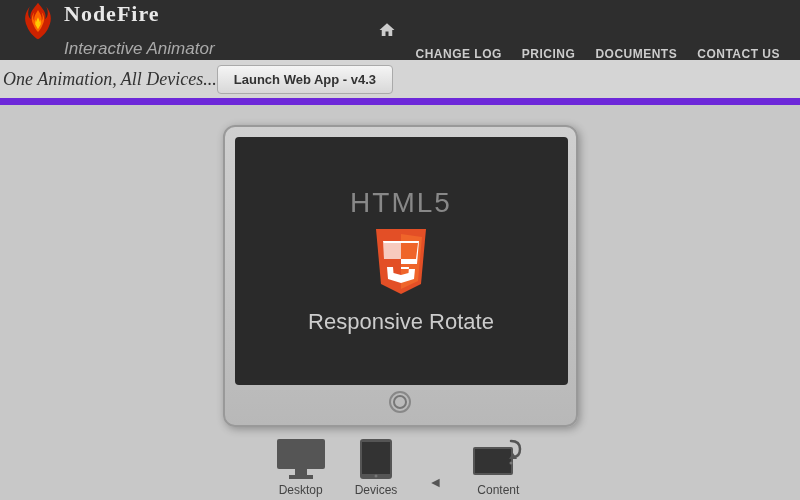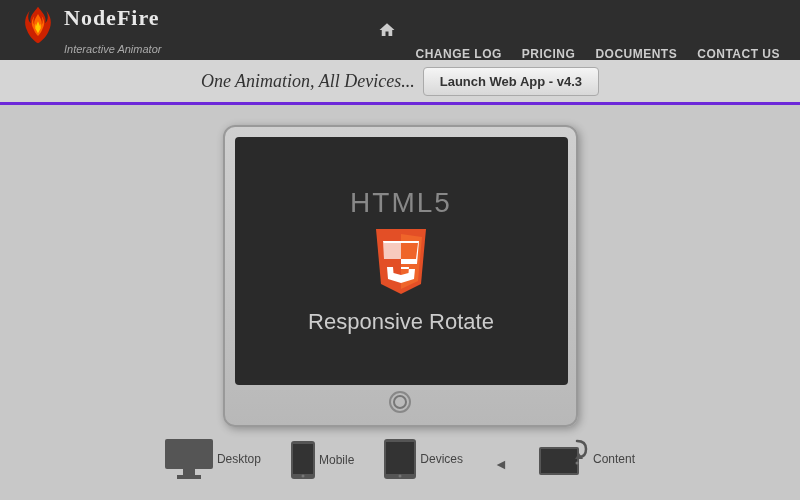--- a/index.html
+++ b/index.html
@@ -27,21 +27,21 @@
       font-size: 22px;
       font-weight: bold;
       font-family: Georgia, serif;
       letter-spacing: 1px;
     }
     #logo-text span {
       color: #e8e8e8;
     }
     #logo-tagline {
       color: #aaa;
-      font-size: 11px;
+      font-size: 17px;
       font-style: italic;
       margin-top: 12px;
       font-family: Arial, sans-serif;
     }
     #logo-block { display: flex; flex-direction: column; }
     #nav {
       display: flex;
       align-items: center;
       gap: 20px;
     }
@@ -58,40 +58,39 @@
       display: flex;
       align-items: center;
     }
 
     
     #subheader {
       background: #d5d5d5;
       height: 45px;
       display: flex;
       align-items: center;
-      justify-content: center;
-      padding: 0 20px;
-      border-bottom: 3px solid #6d28d9;
+      justify-content: flex-start;
+      padding: 0 3px;
+      border-bottom: 7px solid #6d28d9;
     }
     #subheader-title {
       font-size: 18px;
       color: #333;
       font-style: italic;
       font-family: Georgia, serif;
     }
     #launch-btn {
       background: linear-gradient(to bottom, #f5f5f5, #d8d8d8);
       border: 1px solid #aaa;
       border-radius: 4px;
       padding: 6px 16px;
       font-size: 13px;
       color: #333;
       cursor: pointer;
       font-weight: bold;
-      margin-left: 8px;
     }
 
     
     #main {
       background: #c8c8c8;
       display: flex;
       flex-direction: column;
       align-items: center;
       padding-top: 20px;
       height: 395px;
@@ -161,21 +160,21 @@
 
     
     #device-selector {
       display: flex;
       align-items: flex-end;
       gap: 30px;
       margin-top: 12px;
     }
     .device-option {
       display: flex;
-      flex-direction: row;
+      flex-direction: column;
       align-items: center;
       gap: 4px;
       cursor: pointer;
     }
     .device-label {
       font-size: 12px;
       color: #444;
       font-family: Arial, sans-serif;
     }
     
@@ -252,28 +251,20 @@
 
     <div class="device-option">
       <svg width="48" height="40" viewBox="0 0 48 40">
         <rect x="0" y="0" width="48" height="30" rx="2" fill="#555"></rect>
         <rect x="18" y="30" width="12" height="6" fill="#555"></rect>
         <rect x="12" y="36" width="24" height="4" fill="#555"></rect>
       </svg>
       <div class="device-label">Desktop</div>
     </div>
 
-    <div class="device-option">
-      <svg width="24" height="38" viewBox="0 0 24 38">
-        <rect x="0" y="0" width="24" height="38" rx="3" fill="#555"></rect>
-        <rect x="2" y="3" width="20" height="30" fill="#333"></rect>
-        <circle cx="12" cy="35" r="1.5" fill="#777"></circle>
-      </svg>
-      <div class="device-label">Mobile</div>
-    </div>
 
     <div class="device-option">
       <svg width="32" height="40" viewBox="0 0 32 40">
         <rect x="0" y="0" width="32" height="40" rx="3" fill="#555"></rect>
         <rect x="2" y="3" width="28" height="32" fill="#333"></rect>
         <circle cx="16" cy="37" r="1.5" fill="#777"></circle>
       </svg>
       <div class="device-label">Devices</div>
     </div>
 

